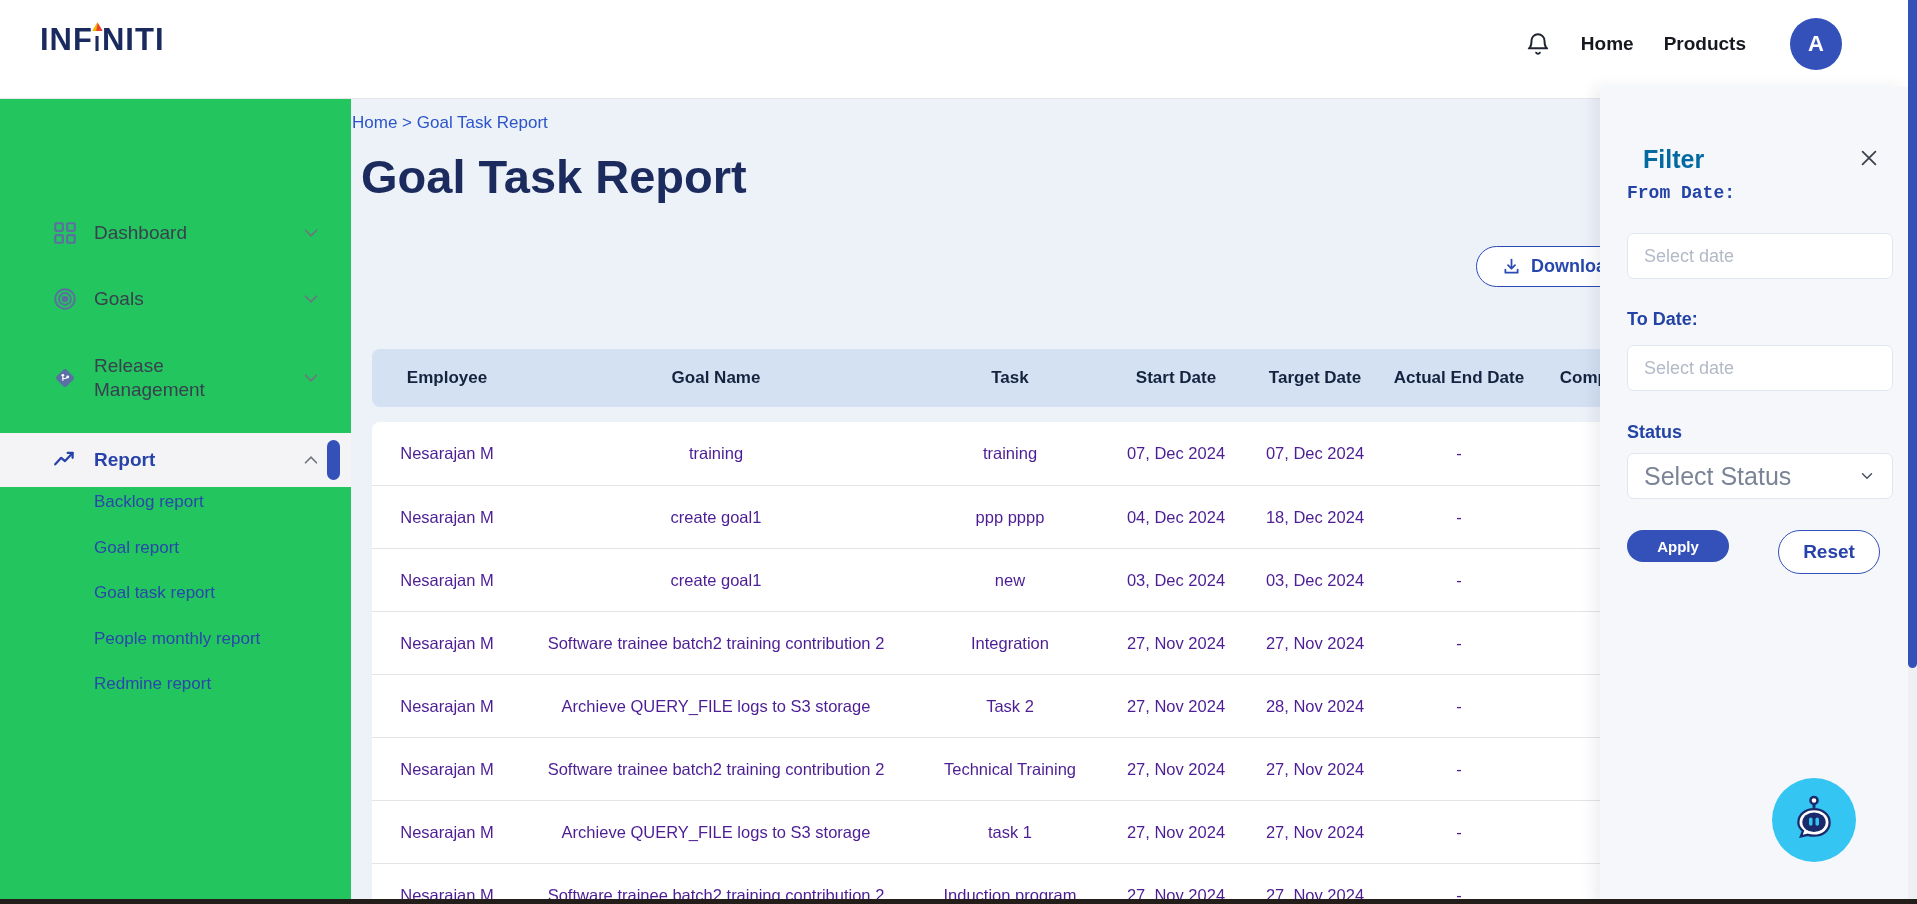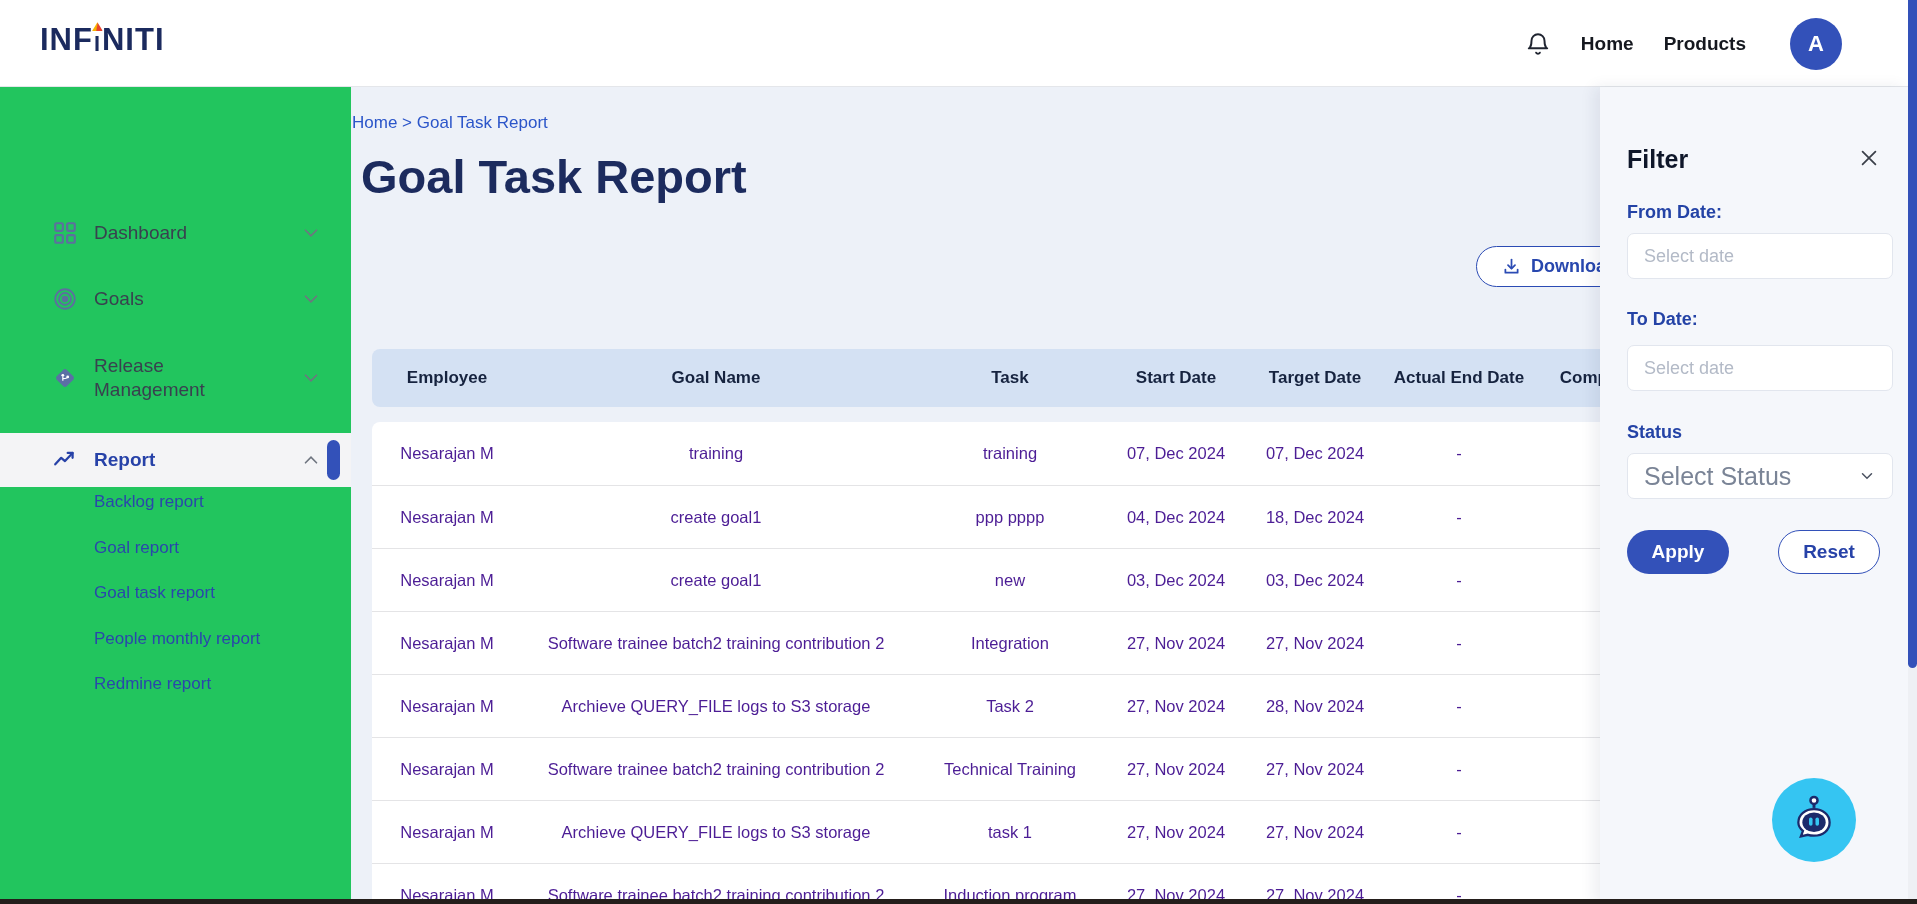--- a/index.html
+++ b/index.html
@@ -1,20 +1,20 @@
 <!DOCTYPE html>
 <html><head>
 <meta charset="utf-8">
 <style>
   * { margin:0; padding:0; box-sizing:border-box; }
   html,body { width:1917px; height:904px; font-family:"Liberation Sans", sans-serif; }
   .stage { position:relative; width:1917px; height:904px; background:#edf1f8; overflow:hidden; }
 
   
-  .topnav { position:absolute; left:0; top:0; width:1917px; height:87px; background:#ffffff;
+  .topnav { position:absolute; left:0; top:0; width:1917px; height:99px; background:#ffffff;
             border-bottom:1px solid #e4e6ea; z-index:4; }
   .logo { position:absolute; left:40px; top:24px; display:flex; align-items:flex-end;
           font-weight:800; color:#1b2a5e; font-size:31px; letter-spacing:1px; line-height:1; }
   .logo .mid { position:relative; font-size:0.70em; line-height:1; margin:0 1px; }
   .logo .tri { position:absolute; left:50%; transform:translateX(-50%); top:-11px; width:11px; height:9px;
                background:linear-gradient(100deg,#f7b500 45%,#e8432d 55%); 
                clip-path:polygon(50% 0, 0 100%, 100% 100%); }
   .nav-right { position:absolute; right:75px; top:0; height:87px; display:flex; align-items:center; gap:30px; }
   .nav-link { font-size:19px; font-weight:700; color:#15181f; cursor:pointer; }
   .bell { width:26px; height:26px; cursor:pointer; }
@@ -54,33 +54,33 @@
   .thead { height:58px; background:#d4e1f3; border-radius:8px; align-items:center; }
   .thead .th { text-align:center; font-size:17px; font-weight:700; color:#16233f; }
   .tbody { margin-top:15px; background:#ffffff; border-radius:8px 8px 0 0; }
   .trow { height:63px; align-items:center; border-top:1px solid #e4e4e6; cursor:pointer; }
   .trow:first-child { border-top:none; }
   .trow .td { text-align:center; font-size:16.5px; color:#4c1d95; padding:0 6px; }
 
   
   .filter-panel { position:absolute; left:1600px; top:87px; width:308px; height:817px; background:#f5f7fb;
                   box-shadow:-6px 0 14px rgba(30,40,80,0.08); z-index:5; }
-  .filter-title { position:absolute; left:27px; top:58px; font-size:25px; font-weight:700; color:#0f172a; }
+  .filter-title { position:absolute; left:43px; top:58px; font-size:25px; font-weight:700; color:#0369a1; }
   .filter-close { position:absolute; left:258px; top:60px; width:22px; height:22px; cursor:pointer; }
   .f-label { position:absolute; left:27px; font-size:18px; font-weight:700; color:#2443a6; }
   .f-input { position:absolute; left:27px; width:266px; height:46px; background:#ffffff;
              border:1px solid #e2e6ee; border-radius:7px; padding:0 16px; font-size:18px; color:#333;
              font-family:"Liberation Sans", sans-serif; }
   .f-input::placeholder { color:#b3bac7; }
   .f-select { position:absolute; left:27px; width:266px; height:46px; background:#ffffff;
               border:1px solid #e2e6ee; border-radius:7px; padding:0 16px; display:flex;
               align-items:center; justify-content:space-between; cursor:pointer; }
   .f-select span { font-size:25px; color:#7a8496;text-align:center; }
-  .btn-apply { position:absolute; left:27px; top:443px; width:102px; height:44px; border-radius:22px;
-               background:#3351b9; border:none; color:#ffffff; font-size:19px; font-weight:700; cursor:pointer;
+  .btn-apply { position:absolute; left:27px; top:443px; width:102px; height:32px; border-radius:22px;
+               background:#3351b9; border:none; color:#ffffff; font-size:15px; font-weight:700; cursor:pointer;
                font-family:"Liberation Sans", sans-serif; }
   .btn-reset { position:absolute; left:178px; top:443px; width:102px; height:44px; border-radius:22px;
                background:#ffffff; border:1.7px solid #3351b9; color:#2742a8; font-size:19px; font-weight:700;
                cursor:pointer; font-family:"Liberation Sans", sans-serif; }
 
   
   .scrollbar { position:absolute; left:1908px; top:0; width:9px; height:904px; background:#eef0f4; z-index:9; }
   .scroll-thumb { position:absolute; left:0; top:0; width:9px; height:668px; background:#3351b9;
                   border-radius:0 0 5px 5px; cursor:pointer; }
   .chat-fab { position:absolute; left:1772px; top:778px; width:84px; height:84px; border-radius:50%;
@@ -266,21 +266,21 @@
         </div>
     </div>
   </div>
 
   <div class="filter-panel">
     <div class="filter-title">Filter</div>
     <svg class="filter-close" viewBox="0 0 24 24" fill="none" stroke="#3a3f49" stroke-width="1.9" stroke-linecap="round">
         <path d="M5 5l14 14M19 5L5 19"></path>
       </svg>
 
-    <div class="f-label" style="top:115px;">From Date:</div>
+    <div class="f-label" style="top:96px;font-family:Liberation Mono, monospace;">From Date:</div>
     <input class="f-input" style="top: 146px;" placeholder="Select date">
 
     <div class="f-label" style="top:222px;">To Date:</div>
     <input class="f-input" style="top: 258px;" placeholder="Select date">
 
     <div class="f-label" style="top:335px;">Status</div>
     <div class="f-select" style="top:366px;">
       <span>Select Status</span>
       <svg width="18" height="18" viewBox="0 0 24 24" fill="none" stroke="#4a5160" stroke-width="2" stroke-linecap="round">
           <path d="M6 9l6 6 6-6"></path>

